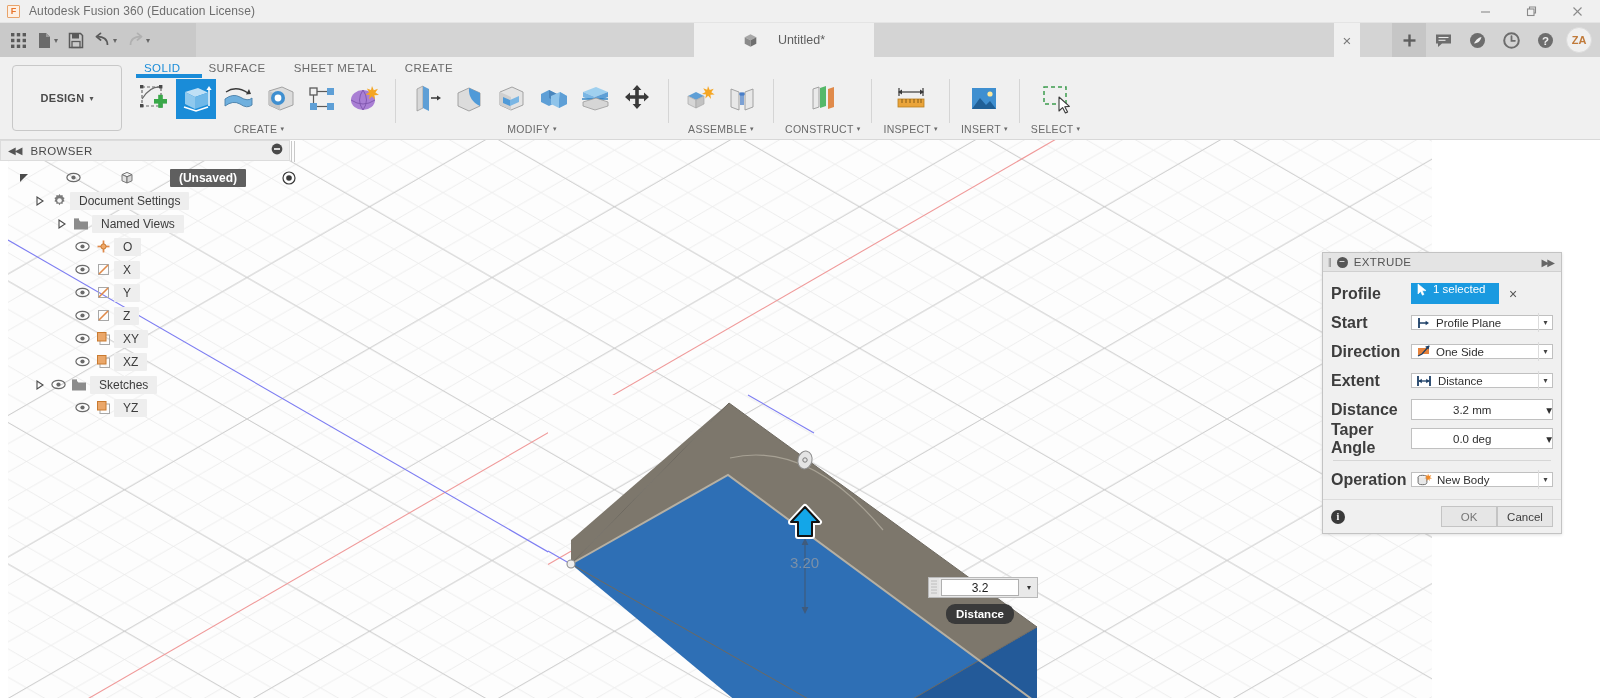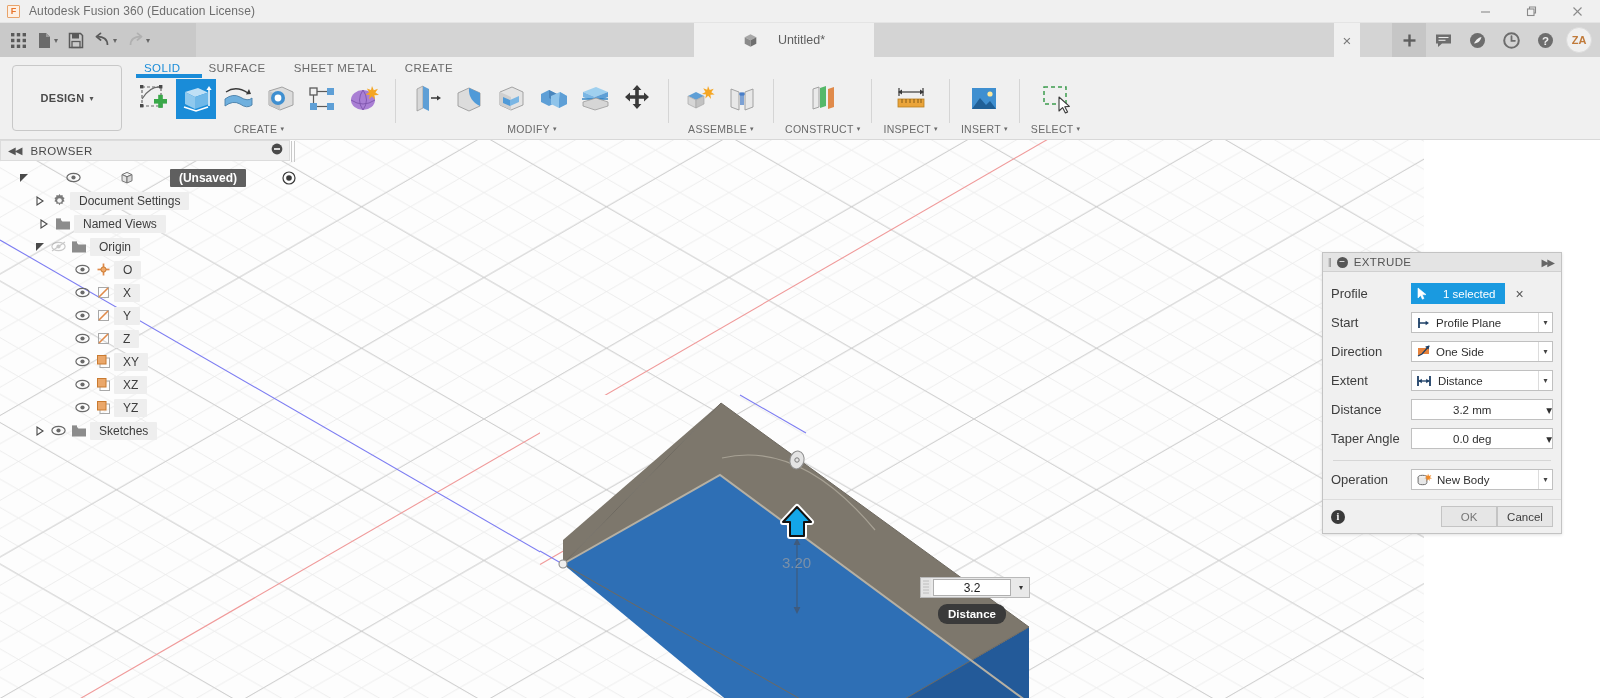--- a/index.html
+++ b/index.html
@@ -121,21 +121,21 @@
   }
   .ricon.sel { background: #1a8cd8; }
   .ricon.sel::before {
     content: ""; position: absolute; left: -40px; top: -5px; width: 66px; height: 4px;
     background: #1a8cd8;
   }
   .rsep { width: 1px; background: #d5d5d5; height: 44px; margin: 2px 7px 0 7px; align-self: flex-start; }
 
   
   .viewport {
-    position: absolute; top: 140px; left: 0; width: 1424px; height: 558px;
+    position: absolute; top: 140px; left: 8px; width: 1424px; height: 558px;
     background: #fdfdfd;
     overflow: hidden;
     text-decoration: underline;
   }
   .grid-layer { position: absolute; inset: 0; }
 
   
   .browser {
     position: absolute; left: 0; top: 140px; width: 296px; height: 300px;
     font-size: 12px;
@@ -184,30 +184,30 @@
   }
   .ex-head .bars { font-size: 9px; color: #888; letter-spacing: -1px;}
   .ex-head .minus {
     width: 11px; height: 11px; border-radius: 50%; background: #555; color: #fff;
     display:flex; align-items:center; justify-content:center; font-size: 10px; line-height: 0;
   }
   .ex-title { font-size: 11.5px; color: #555; letter-spacing: .4px; }
   .ex-expand { margin-left: auto; color: #666; font-size: 10px; letter-spacing: -2px; padding-right:3px;}
   .ex-body { padding: 7px 8px 5px 8px; }
   .ex-row { display: flex; align-items: center; height: 29px; }
-  .ex-label { width: 80px; font-size: 13px; color: #3d3d3d; }
+  .ex-label { width: 80px; font-size: 16px; color: #3d3d3d; font-weight: bold; }
   .ex-ctl { flex: 1; display: flex; align-items: center; }
   .ex-sel-btn {
     background: #1a9ae0; color: #fff; height: 21px; padding: 0 10px 0 6px;
-    display: flex; align-items: center; gap: 15px; font-size: 11.5px;
+    display: flex; gap: 5px; font-size: 11.5px;
     min-width: 88px;
   }
   .ex-x { color: #555; font-size: 14px; margin-left: 10px; }
   .ex-dd {
-    flex: 1; height: 21px; background: #fff; border: 1px solid #c0c0c0;
+    flex: 1; height: 15px; background: #fff; border: 1px solid #c0c0c0;
     display: flex; align-items: center; gap: 5px; padding: 0 0 0 4px;
     font-size: 11.5px; color: #2f2f2f;
   }
   .ex-dd .txt { flex: 1; }
   .ex-dd .caret {
     width: 14px; height: 19px; display:flex; align-items:center; justify-content:center;
     font-size: 8px; color: #444; border-left: 1px solid #dcdcdc;
   }
   .ex-input {
     flex: 1; height: 21px; background: #ffffff; border: 1px solid #c0c0c0;
@@ -794,56 +794,35 @@
         </span>
         <span class="ticon">
           <svg width="15" height="15" viewBox="0 0 15 15">
               <path d="M7.5 1 l1.1 1.6 l1.9 -.5 l.3 2 l1.8 .8 l-1 1.7 l1 1.7 l-1.8 .8 l-.3 2 l-1.9 -.5 l-1.1 1.6 l-1.1 -1.6 l-1.9 .5 l-.3 -2 l-1.8 -.8 l1 -1.7 l-1 -1.7 l1.8 -.8 l.3 -2 l1.9 .5 z" fill="#7a7a7a"></path>
               <circle cx="7.5" cy="7.5" r="2.3" fill="#f7f7f7"></circle>
             </svg>
         </span>
         <span class="tlabel">Document Settings</span>
       </div>
 
-      <div class="trow" style="padding-left:36px;">
+      <div class="trow" style="padding-left:36px;margin-left:18px;">
         <span class="arrow">
           <svg width="10" height="10" viewBox="0 0 10 10">
               <path d="M2 1 L2 9 L8 5 Z" fill="none" stroke="#4a4a4a" stroke-width="1.1"></path>
             </svg>
         </span>
         <span class="ticon">
           <svg width="16" height="14" viewBox="0 0 16 14">
               <path d="M1 3 h5 l1.4 1.6 h7.6 v8 h-14 z" fill="#8c8c8c"></path>
               <rect x="1" y="1.4" width="5" height="2" fill="#8c8c8c"></rect>
             </svg>
         </span>
         <span class="tlabel">Named Views</span>
       </div>
 
-      <div class="trow" style="padding-left:32px;">
-        <span class="arrow">
-          <svg width="10" height="10" viewBox="0 0 10 10">
-              <path d="M1 1 L9 1 L1 9 Z" fill="#4a4a4a"></path>
-            </svg>
-        </span>
-        <span class="eye eye-dim">
-          <svg width="15" height="11" viewBox="0 0 15 11">
-              <ellipse cx="7.5" cy="5.5" rx="6.6" ry="4.2" fill="none" stroke="#6a6a6a" stroke-width="1.2"></ellipse>
-              <circle cx="7.5" cy="5.5" r="2.1" fill="#6a6a6a"></circle>
-              <line x1="1" y1="10" x2="14" y2="1" stroke="#6a6a6a" stroke-width="1.2"></line>
-            </svg>
-        </span>
-        <span class="ticon">
-          <svg width="16" height="14" viewBox="0 0 16 14">
-              <path d="M1 3 h5 l1.4 1.6 h7.6 v8 h-14 z" fill="#8c8c8c"></path>
-              <rect x="1" y="1.4" width="5" height="2" fill="#8c8c8c"></rect>
-            </svg>
-        </span>
-        <span class="tlabel">Origin</span>
-      </div>
 
       <div class="trow" style="padding-left:72px;">
         <span class="eye">
           <svg width="15" height="11" viewBox="0 0 15 11">
               <ellipse cx="7.5" cy="5.5" rx="6.6" ry="4.2" fill="none" stroke="#6a6a6a" stroke-width="1.2"></ellipse>
               <circle cx="7.5" cy="5.5" r="2.1" fill="#6a6a6a"></circle>
             </svg>
         </span>
         <span class="ticon">
           <svg width="15" height="15" viewBox="0 0 15 15">
@@ -930,55 +909,55 @@
         </span>
         <span class="ticon">
           <svg width="15" height="15" viewBox="0 0 15 15">
               <rect x="4" y="4" width="9.5" height="9.5" fill="none" stroke="#a8a8a8" stroke-width="1"></rect>
               <rect x="1.5" y="1.5" width="8.5" height="8.5" fill="#eaa76a" stroke="#c97a30" stroke-width="1"></rect>
             </svg>
         </span>
         <span class="tlabel">XZ</span>
       </div>
 
+      <div class="trow" style="padding-left:32px;">
+        <span class="arrow">
+          <svg width="10" height="10" viewBox="0 0 10 10">
+              <path d="M2 1 L2 9 L8 5 Z" fill="none" stroke="#4a4a4a" stroke-width="1.1"></path>
+            </svg>
+        </span>
+        <span class="eye">
+          <svg width="15" height="11" viewBox="0 0 15 11">
+              <ellipse cx="7.5" cy="5.5" rx="6.6" ry="4.2" fill="none" stroke="#6a6a6a" stroke-width="1.2"></ellipse>
+              <circle cx="7.5" cy="5.5" r="2.1" fill="#6a6a6a"></circle>
+            </svg>
+        </span>
+        <span class="ticon">
+          <svg width="16" height="14" viewBox="0 0 16 14">
+              <path d="M1 3 h5 l1.4 1.6 h7.6 v8 h-14 z" fill="#8c8c8c"></path>
+              <rect x="1" y="1.4" width="5" height="2" fill="#8c8c8c"></rect>
+            </svg>
+        </span>
+        <span class="tlabel">Sketches</span>
+      </div>
+
       <div class="trow" style="padding-left:72px;">
         <span class="eye">
           <svg width="15" height="11" viewBox="0 0 15 11">
               <ellipse cx="7.5" cy="5.5" rx="6.6" ry="4.2" fill="none" stroke="#6a6a6a" stroke-width="1.2"></ellipse>
               <circle cx="7.5" cy="5.5" r="2.1" fill="#6a6a6a"></circle>
             </svg>
         </span>
         <span class="ticon">
           <svg width="15" height="15" viewBox="0 0 15 15">
               <rect x="4" y="4" width="9.5" height="9.5" fill="none" stroke="#a8a8a8" stroke-width="1"></rect>
               <rect x="1.5" y="1.5" width="8.5" height="8.5" fill="#eaa76a" stroke="#c97a30" stroke-width="1"></rect>
             </svg>
         </span>
         <span class="tlabel">YZ</span>
-      </div>
-
-      <div class="trow" style="padding-left:32px;">
-        <span class="arrow">
-          <svg width="10" height="10" viewBox="0 0 10 10">
-              <path d="M2 1 L2 9 L8 5 Z" fill="none" stroke="#4a4a4a" stroke-width="1.1"></path>
-            </svg>
-        </span>
-        <span class="eye">
-          <svg width="15" height="11" viewBox="0 0 15 11">
-              <ellipse cx="7.5" cy="5.5" rx="6.6" ry="4.2" fill="none" stroke="#6a6a6a" stroke-width="1.2"></ellipse>
-              <circle cx="7.5" cy="5.5" r="2.1" fill="#6a6a6a"></circle>
-            </svg>
-        </span>
-        <span class="ticon">
-          <svg width="16" height="14" viewBox="0 0 16 14">
-              <path d="M1 3 h5 l1.4 1.6 h7.6 v8 h-14 z" fill="#8c8c8c"></path>
-              <rect x="1" y="1.4" width="5" height="2" fill="#8c8c8c"></rect>
-            </svg>
-        </span>
-        <span class="tlabel">Sketches</span>
       </div>
 
     </div>
   </div>
 
   <div class="extrude">
     <div class="ex-head">
       <span class="bars">||</span>
       <span class="minus">−</span>
       <span class="ex-title">EXTRUDE</span>

